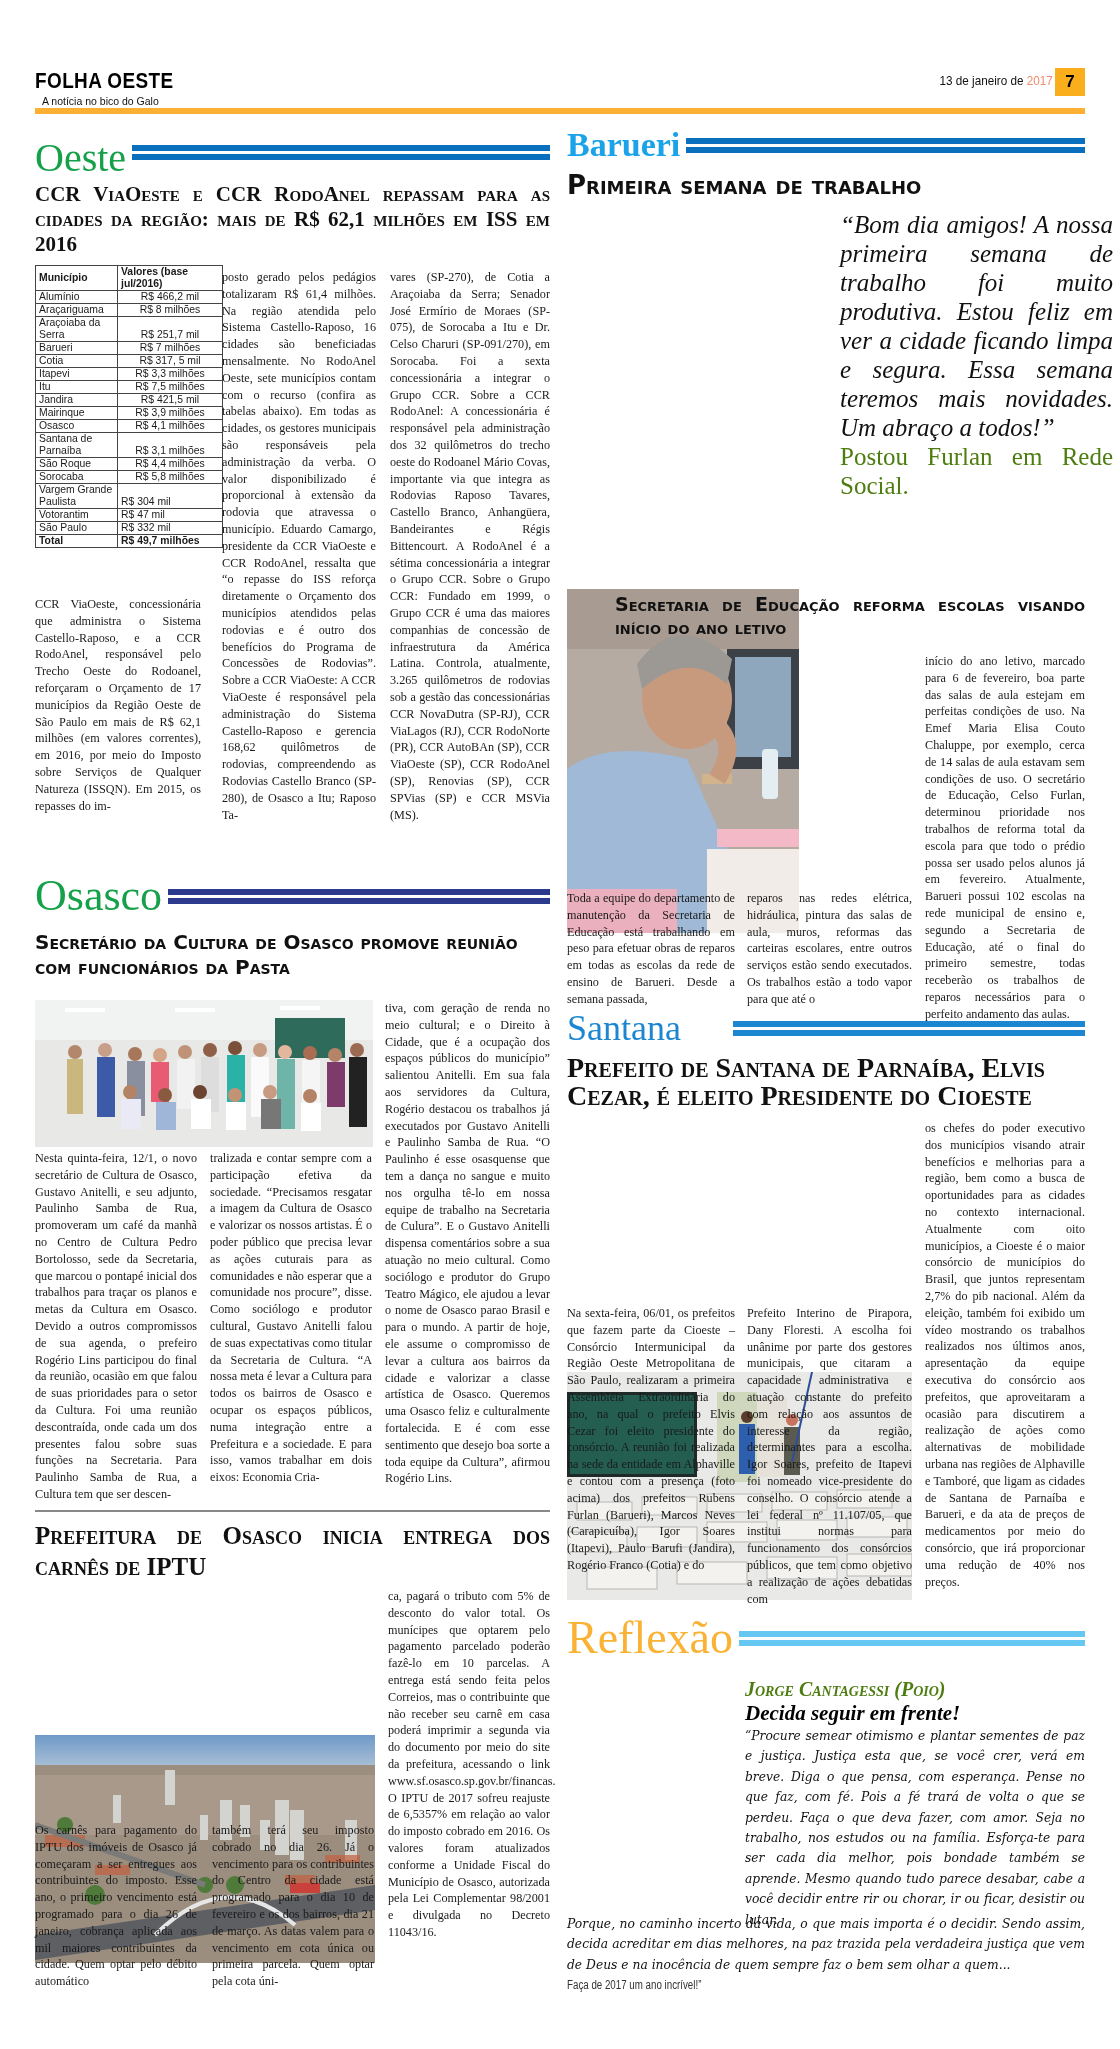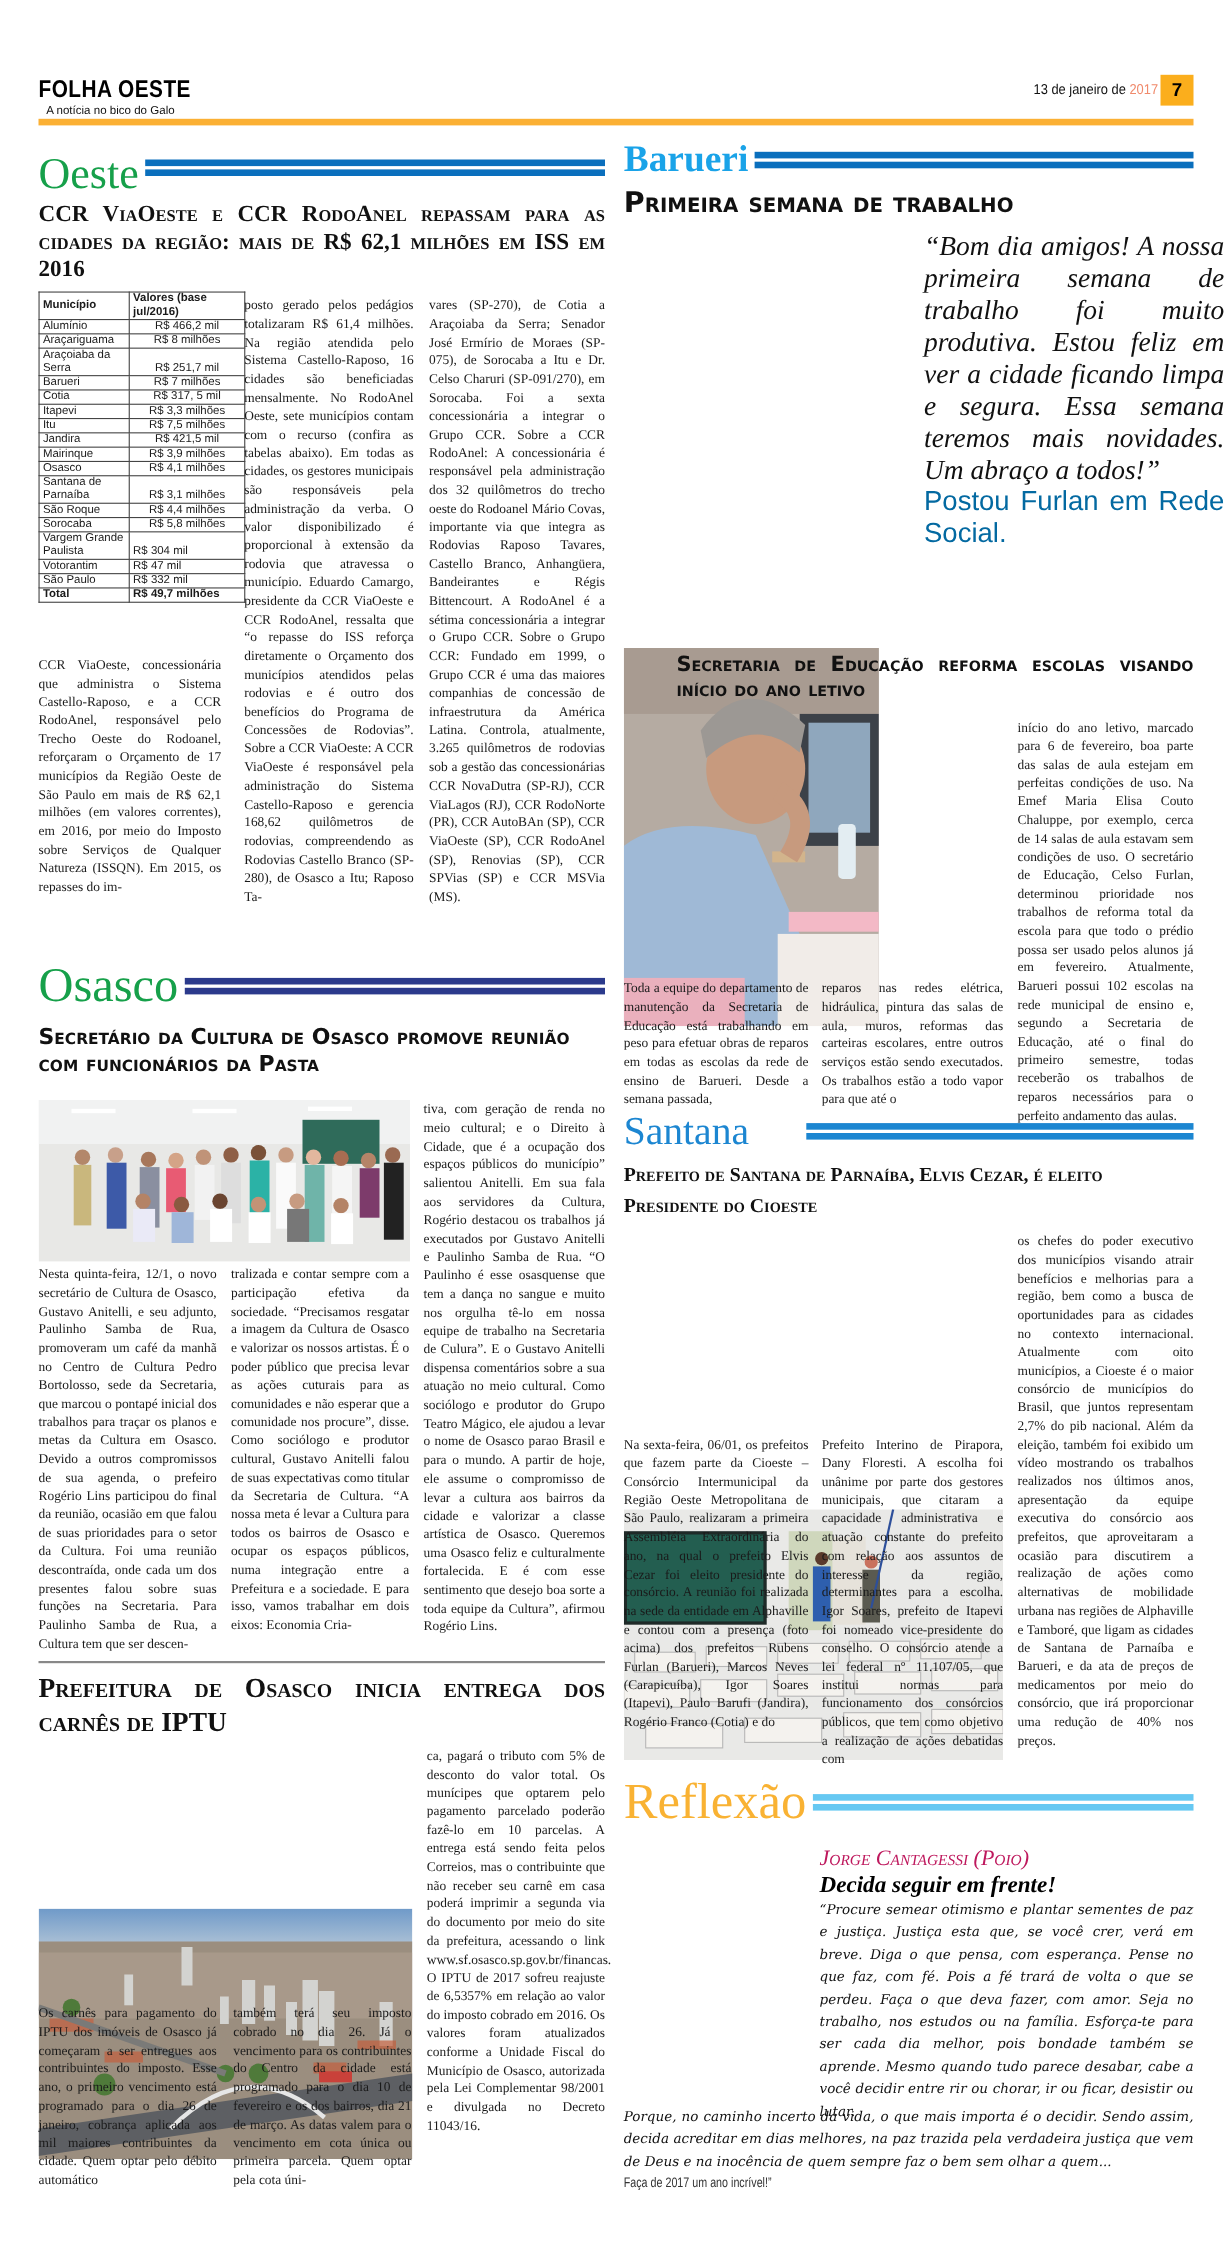--- a/index.html
+++ b/index.html
@@ -31,23 +31,23 @@
   table.iss { border-collapse: collapse; font-family: "Liberation Sans", sans-serif; font-size: 10.4px; line-height: 12px; }
   table.iss td, table.iss th { border: 1px solid #444; padding: 0 3px; vertical-align: bottom; }
   table.iss th { text-align: left; font-weight: 700; }
   table.iss td.v { text-align: center; }
   table.iss td.vl { text-align: left; }
   table.iss tr.total td { font-weight: 700; }
 
   .divider { position: absolute; height: 2px; background: #888; }
 
   .quote { font-family: "Liberation Serif", serif; font-style: italic; font-size: 25px; line-height: 29px; text-align: justify; color: #111; }
-  .quote-sig { font-family: Liberation Sans, sans-serif; font-size: 25px; line-height: 29px; color: #0369a1; }
-
-  .author { font-family: "Liberation Serif", serif; font-style: italic; font-variant: small-caps; font-size: 20px; color: #be185d; }
+  .quote-sig { font-family: Liberation Serif, serif; font-size: 25px; line-height: 29px; color: #4d7c0f; }
+
+  .author { font-family: "Liberation Serif", serif; font-style: italic; font-variant: small-caps; font-size: 20px; color: #4d7c0f; font-weight: bold; }
   .refl-title { font-family: "Liberation Serif", serif; font-style: italic; font-weight: 700; font-size: 21px; color: #000; }
   .refl-text { font-family: "DejaVu Serif", serif; font-style: italic; font-size: 12.3px; line-height: 20.4px; text-align: justify; color: #111; }
   .refl-sign { font-family: "Liberation Sans", sans-serif; font-size: 12.5px; color: #333; transform: scaleX(0.78); transform-origin: left; display: inline-block; }
 </style>
 </head>
 <body>
 
 <header class="masthead">
   <div class="brand">FOLHA OESTE</div>
   <div class="tagline">A notícia no bico do Galo</div>
@@ -337,21 +337,21 @@
 <div class="col body-text" style="left:925px; top:653px; width:160px;">início do ano letivo, marcado para 6 de fevereiro, boa parte das salas de aula estejam em perfeitas condições de uso. Na Emef Maria Elisa Couto Chaluppe, por exemplo, cerca de 14 salas de aula estavam sem condições de uso. O secretário de Educação, Celso Furlan, determinou prioridade nos trabalhos de reforma total da escola para que todo o prédio possa ser usado pelos alunos já em fevereiro. Atualmente, Barueri possui 102 escolas na rede municipal de ensino e, segundo a Secretaria de Educação, até o final do primeiro semestre, todas receberão os trabalhos de reparos necessários para o perfeito andamento das aulas.</div>
 
 <section class="col" style="left:567px; top:1008px; width:518px;">
   <div class="section-head">
     <span class="name" style="color:#1c86d1; font-size:36px; width:160px;">Santana</span>
     <div class="rules">
         <div style="background:#1c86d1"></div>
         <div style="background:#1c86d1"></div>
       </div>
   </div>
-  <h1 class="headline serif" style="font-size:18px; margin-top:6px; line-height:28px;">Prefeito de Santana de Parnaíba, Elvis Cezar, é eleito Presidente do Cioeste</h1>
+  <h1 class="headline serif" style="font-size:28px; margin-top:6px; line-height:28px;">Prefeito de Santana de Parnaíba, Elvis Cezar, é eleito Presidente do Cioeste</h1>
 </section>
 
 <div class="col body-text" style="left:567px; top:1305px; width:168px;">Na sexta-feira, 06/01, os prefeitos que fazem parte da Cioeste – Consórcio Intermunicipal da Região Oeste Metropolitana de São Paulo, realizaram a primeira Assembléia Extraordinária do ano, na qual o prefeito Elvis Cezar foi eleito presidente do consórcio. A reunião foi realizada na sede da entidade em Alphaville e contou com a presença (foto acima) dos prefeitos Rubens Furlan (Barueri), Marcos Neves (Carapicuíba), Igor Soares (Itapevi), Paulo Barufi (Jandira), Rogério Franco (Cotia) e do</div>
 <div class="col body-text" style="left:747px; top:1305px; width:165px;">Prefeito Interino de Pirapora, Dany Floresti. A escolha foi unânime por parte dos gestores municipais, que citaram a capacidade administrativa e atuação constante do prefeito com relação aos assuntos de interesse da região, determinantes para a escolha. Igor Soares, prefeito de Itapevi foi nomeado vice-presidente do conselho. O consórcio atende a lei federal nº 11.107/05, que institui normas para funcionamento dos consórcios públicos, que tem como objetivo a realização de ações debatidas com</div>
 <div class="col body-text" style="left:925px; top:1120px; width:160px;">os chefes do poder executivo dos municípios visando atrair benefícios e melhorias para a região, bem como a busca de oportunidades para as cidades no contexto internacional. Atualmente com oito municípios, a Cioeste é o maior consórcio de municípios do Brasil, que juntos representam 2,7% do pib nacional. Além da eleição, também foi exibido um vídeo mostrando os trabalhos realizados nos últimos anos, apresentação da equipe executiva do consórcio aos prefeitos, que aproveitaram a ocasião para discutirem a realização de ações como alternativas de mobilidade urbana nas regiões de Alphaville e Tamboré, que ligam as cidades de Santana de Parnaíba e Barueri, e da ata de preços de medicamentos por meio do consórcio, que irá proporcionar uma redução de 40% nos preços.</div>
 
 <section class="col" style="left:567px; top:1618px; width:518px;">
   <div class="section-head">
     <span class="name" style="color:#f9b233; font-size:46px;">Reflexão</span>
     <div class="rules">

